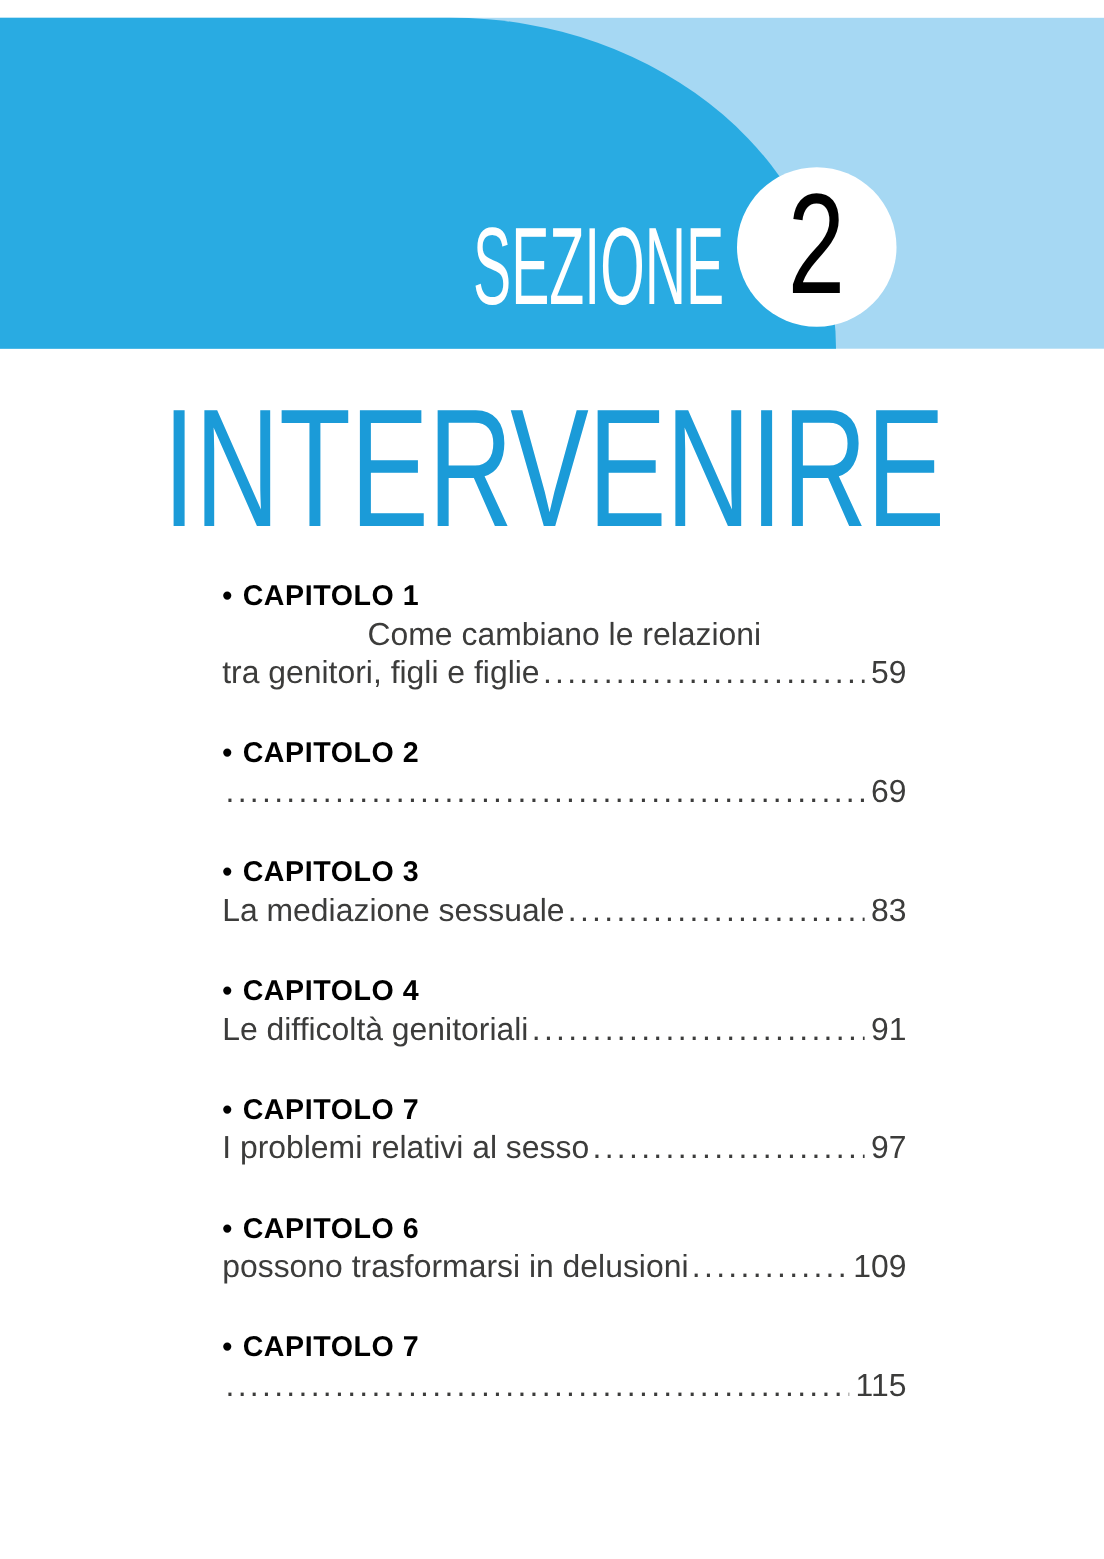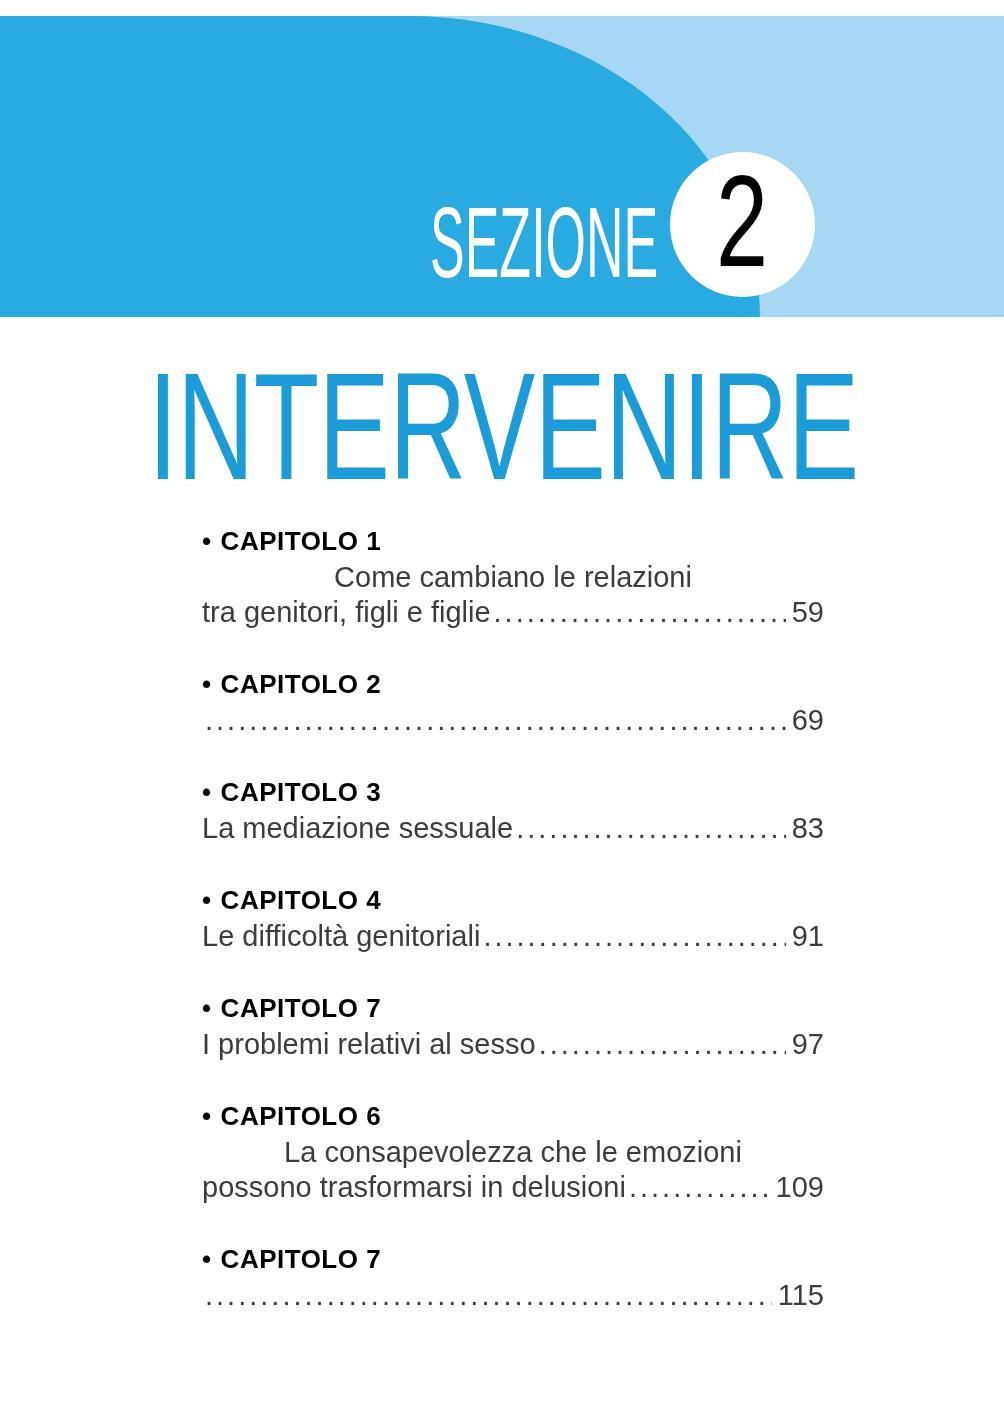--- a/index.html
+++ b/index.html
@@ -147,21 +147,20 @@
 
       <div class="toc-line">
         <span class="ch-last">I problemi relativi al sesso</span>
         <span class="dots">........................................................................................................................</span>
         <span class="page-num">97</span>
       </div>
     </article>
 
     <article class="chapter">
       <div class="ch-head"><span class="bullet">•</span><span class="ch-label">CAPITOLO 6</span></div>
-      <div class="ch-pre">La consapevolezza che le emozioni</div>
       <div class="toc-line">
         <span class="ch-last">possono trasformarsi in delusioni</span>
         <span class="dots">........................................................................................................................</span>
         <span class="page-num">109</span>
       </div>
     </article>
 
     <article class="chapter">
       <div class="ch-head"><span class="bullet">•</span><span class="ch-label">CAPITOLO 7</span></div>
 

